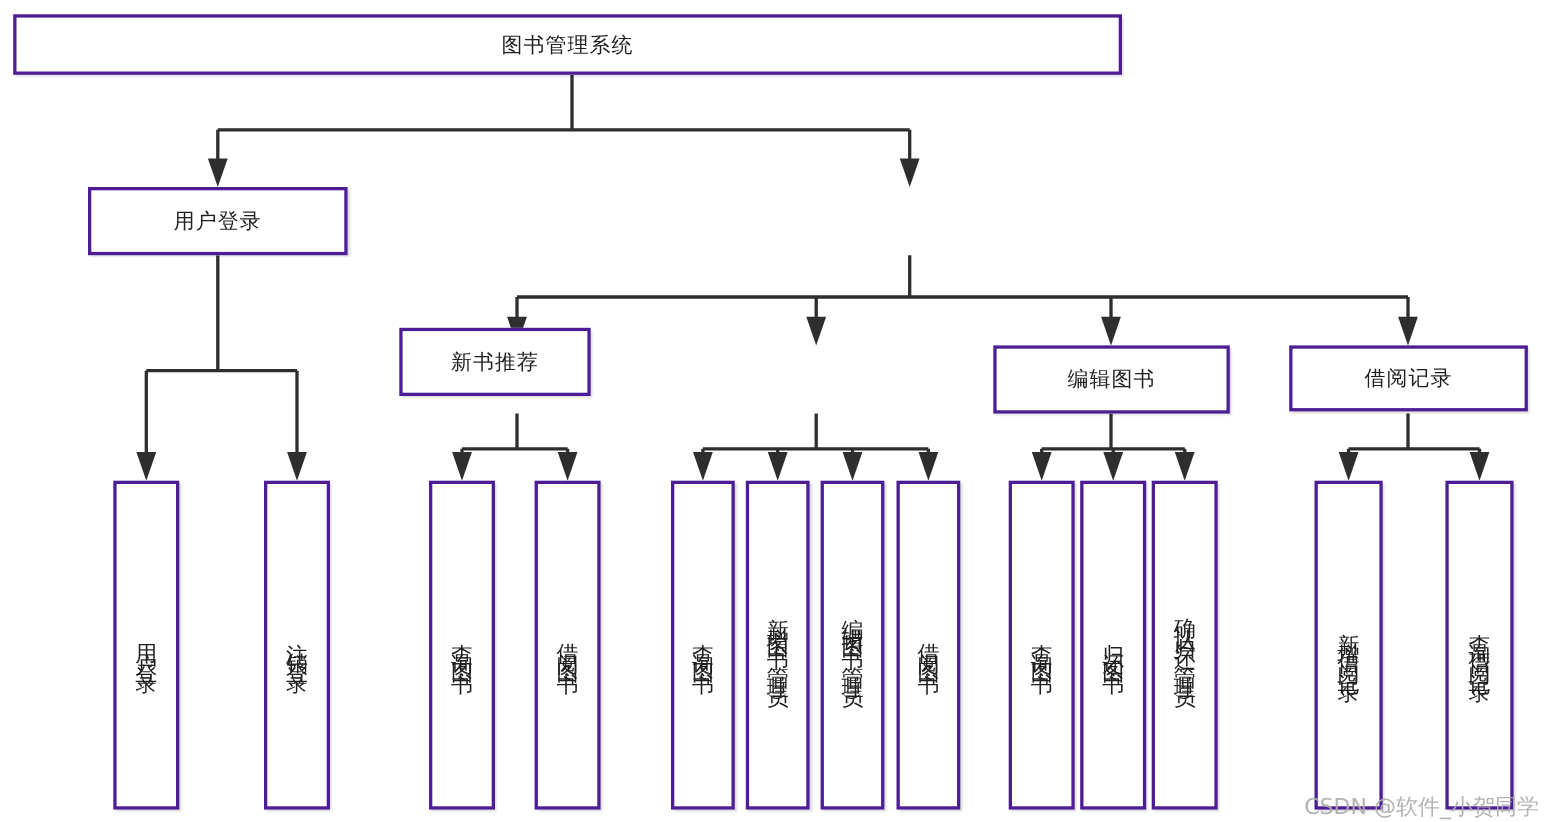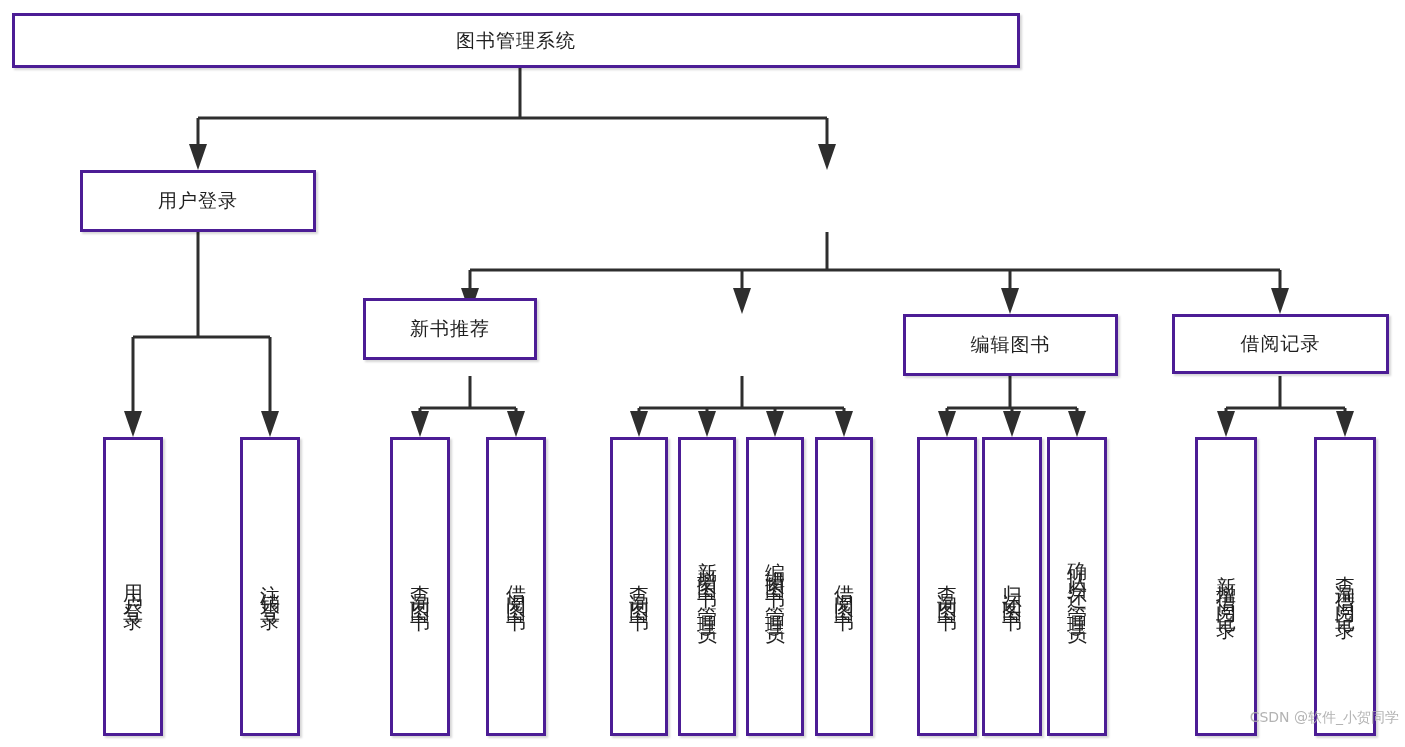--- a/index.html
+++ b/index.html
@@ -14,22 +14,22 @@
     position:absolute;box-sizing:border-box;background:#ffffff;
     border:3px solid #4c1d95;display:flex;align-items:center;justify-content:center;
     color:#1f1f1f;z-index:2;box-shadow:2px 2px 2px rgba(0,0,0,0.16);
   }
   .box.h span{font-size:19px;letter-spacing:1px;white-space:nowrap;}
   .box.v span{
     writing-mode:vertical-rl;text-orientation:mixed;
     font-size:20px;letter-spacing:9px;line-height:1.05;white-space:nowrap;
   }
   #watermark{
-    position:absolute;right:6px;bottom:20px;z-index:5;
-    font-size:14px;color:rgba(172,172,172,0.92);white-space:nowrap;
+    position:absolute;right:6px;bottom:0;z-index:5;
+    font-size:20px;color:rgba(172,172,172,0.92);white-space:nowrap;
   }
 </style>
 </head>
 <body>
 
 <div id="canvas">
 
   <svg id="connectors" width="1405" height="747" aria-hidden="true">
     <path d="
       M520 68 V118

